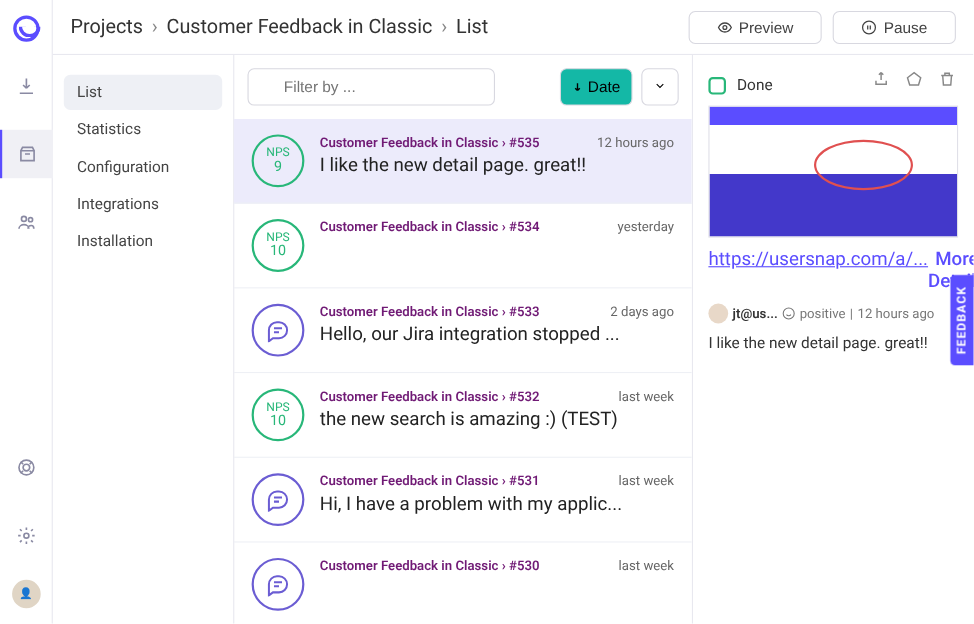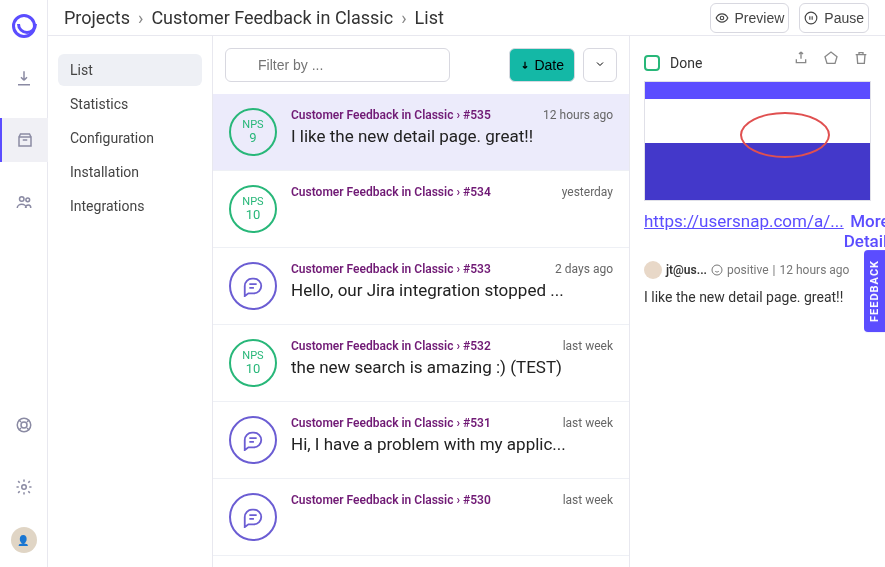--- a/index.html
+++ b/index.html
@@ -6,25 +6,25 @@
 body { font-family: -apple-system, BlinkMacSystemFont, "Segoe UI", Roboto, sans-serif; font-size: 14px; color: #333; background: #fff; width: 885px; height: 567px; overflow: hidden; }
 .app { display: flex; height: 567px; }
 .rail { width: 48px; border-right: 1px solid #e8e8ef; display: flex; flex-direction: column; align-items: center; padding-top: 14px; gap: 18px; flex-shrink: 0; }
 .rail .logo { width: 24px; height: 24px; border-radius: 50%; border: 3px solid #5b4dff; position: relative; }
 .rail .logo::after { content: ""; position: absolute; width: 14px; height: 7px; border: 3px solid #5b4dff; border-top: none; border-radius: 0 0 14px 14px; left: 2px; top: 7px; }
 .rail-item { width: 48px; height: 44px; display: flex; align-items: center; justify-content: center; color: #8a8aa3; cursor: pointer; }
 .rail-item.active { background: #f0f0f5; border-left: 2px solid #5b4dff; }
 .rail-spacer { flex: 1; }
 .rail .avatar { width: 26px; height: 26px; border-radius: 50%; background: #e0d5c5; margin-bottom: 14px; display: flex; align-items: center; justify-content: center; font-size: 10px; color: #7a6a55; }
 .main { flex: 1; display: flex; flex-direction: column; min-width: 0; }
-.topbar { height: 36px; border-bottom: 1px solid #e8e8ef; display: flex; align-items: center; padding: 0 16px; gap: 10px; }
+.topbar { height: 50px; border-bottom: 1px solid #e8e8ef; display: flex; align-items: center; padding: 0 16px; gap: 10px; }
 .crumbs { display: flex; align-items: center; gap: 8px; font-size: 18px; color: #333; }
 .crumbs .sep { color: #888; }
 .topbar-spacer { flex: 1; }
-.btn { border: 1px solid #d8d8e0; background: #fff; border-radius: 6px; padding: 6px 4px; font-size: 14px; color: #444; display: inline-flex; align-items: center; gap: 6px; cursor: pointer; }
+.btn { border: 1px solid #d8d8e0; background: #fff; border-radius: 6px; padding: 6px 25px; font-size: 14px; color: #444; display: inline-flex; align-items: center; gap: 6px; cursor: pointer; }
 .body { flex: 1; display: flex; min-height: 0; }
 .subnav { width: 165px; border-right: 1px solid #e8e8ef; padding: 18px 10px; flex-shrink: 0; }
 .subnav-item { padding: 8px 12px; border-radius: 6px; color: #444; cursor: pointer; margin-bottom: 2px; }
 .subnav-item.active { background: #eef0f5; }
 .list-col { flex: 1; display: flex; flex-direction: column; border-right: 1px solid #e8e8ef; min-width: 0; }
 .filterbar { padding: 12px; display: flex; gap: 8px; }
 .filter-input { flex: 1; border: 1px solid #d8d8e0; border-radius: 6px; padding: 8px 10px 8px 32px; font-size: 14px; color: #777; position: relative; }
 .filter-wrap { position: relative; flex: 1; }
 .filter-wrap .sicon { position: absolute; left: 10px; top: 10px; color: #aaa; }
 .date-btn { border: 1px solid #d8d8e0; border-radius: 6px; padding: 8px 10px; font-size: 14px; display: flex; align-items: center; gap: 4px; cursor: pointer; background: #14b8a6; }
@@ -121,22 +121,22 @@
           </svg>
         <span>Pause</span>
       </button>
     </div>
 
     <div class="body">
       <div class="subnav" id="subnav">
           <div class="subnav-item active">List</div>
           <div class="subnav-item">Statistics</div>
           <div class="subnav-item">Configuration</div>
+          <div class="subnav-item">Integrations</div>
           <div class="subnav-item">Installation</div>
-          <div class="subnav-item">Integrations</div>
         </div>
 
       <div class="list-col">
         <div class="filterbar">
           <div class="filter-wrap">
             <span class="sicon">
               <svg width="14" height="14" viewBox="0 0 24 24" fill="none" stroke="currentColor" stroke-width="2">
                   <circle cx="11" cy="11" r="7"></circle>
                   <path d="M21 21l-5-5"></path>
                 </svg>

